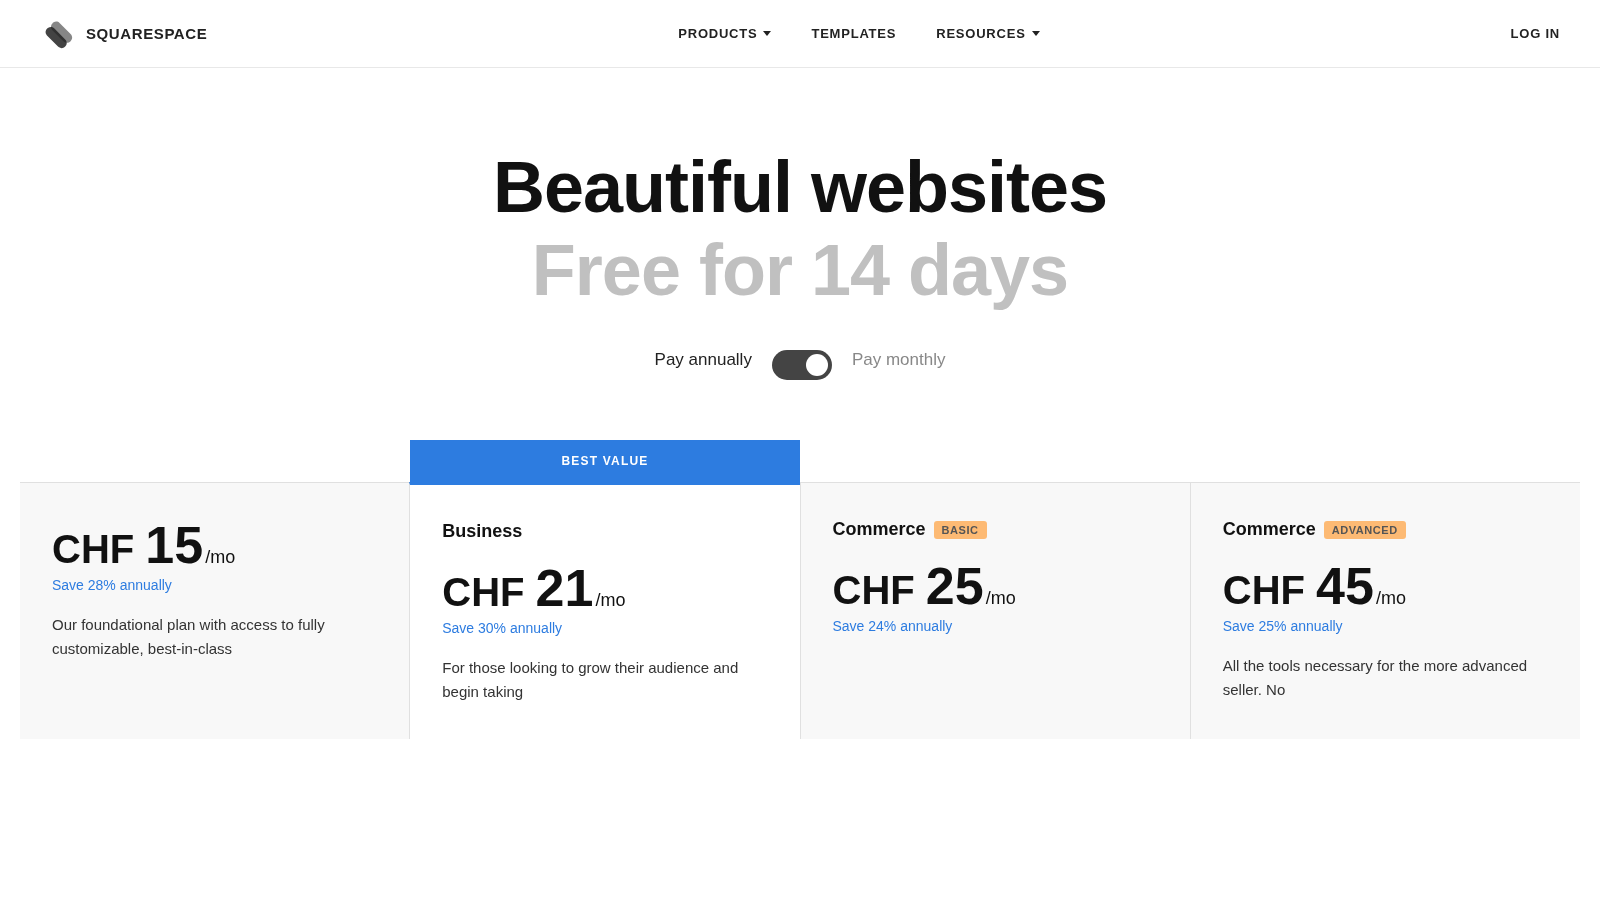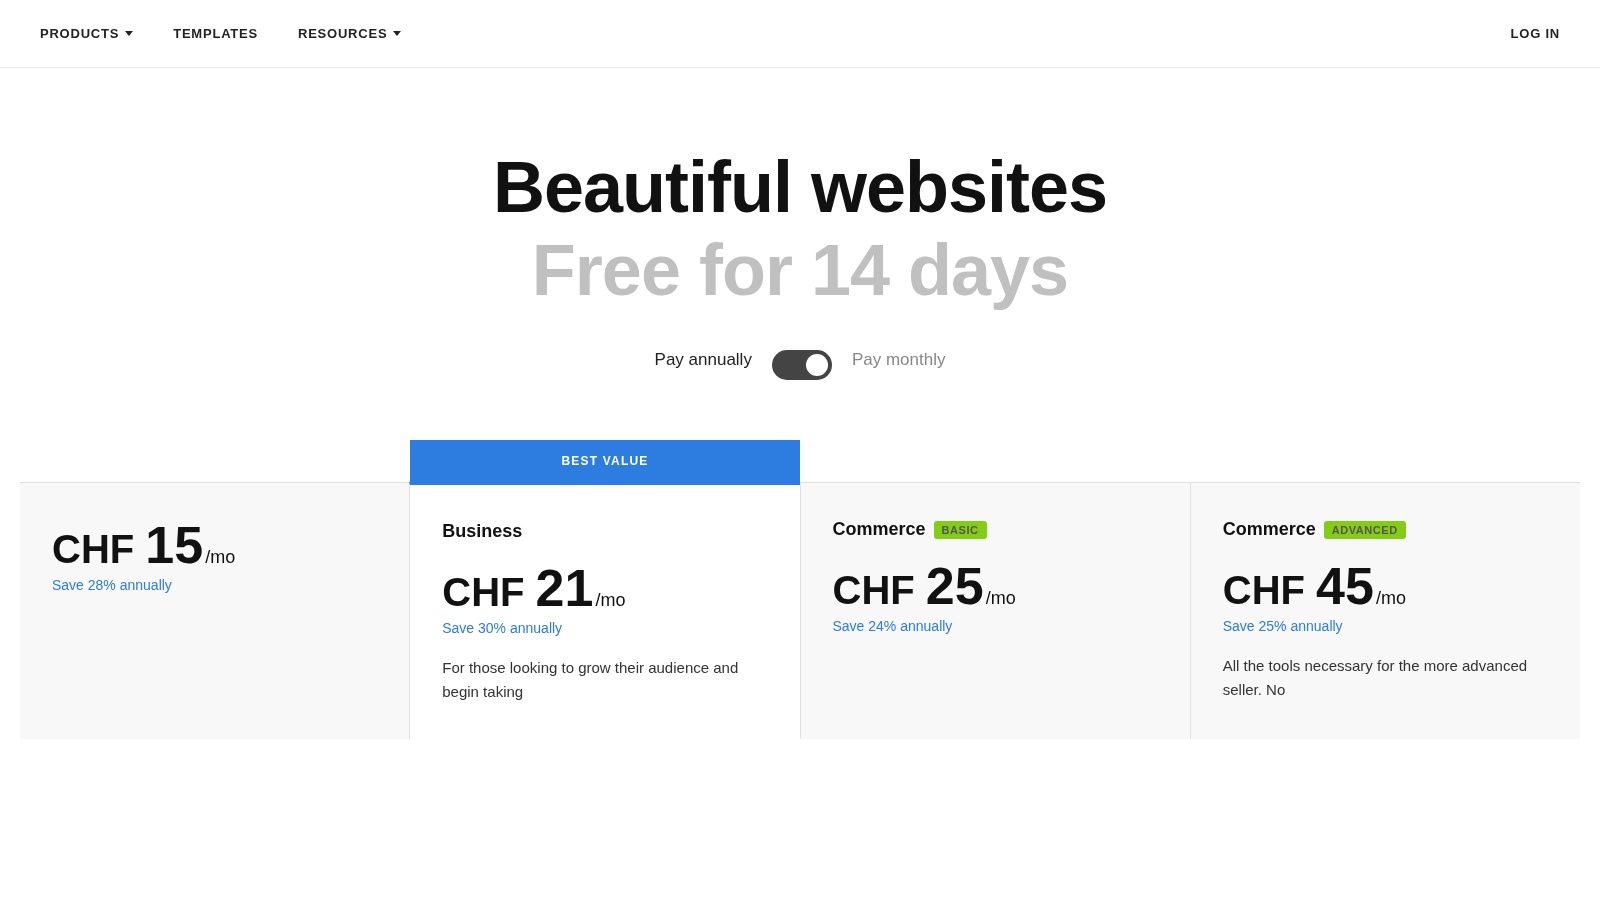--- a/index.html
+++ b/index.html
@@ -166,21 +166,21 @@
       align-items: center;
       gap: 8px;
       margin-bottom: 20px;
     }
     .card-plan-name {
       font-size: 18px;
       font-weight: 700;
       color: #111;
     }
     .card-badge {
-      background: #84cc16;
+      background: #fdba74;
       color: #555;
       font-size: 11px;
       font-weight: 600;
       letter-spacing: 0.05em;
       text-transform: uppercase;
       padding: 3px 8px;
       border-radius: 3px;
     }
     .card-price-row {
       display: flex;
@@ -215,20 +215,29 @@
     .card-desc {
       font-size: 15px;
       color: #333;
       line-height: 1.55;
     }
   </style>
 </head>
 <body>
 
 <nav>
+  <div class="nav-logo">
+
+    <svg class="logo-icon" viewBox="0 0 40 40" fill="none" xmlns="http://www.w3.org/2000/svg">
+      <rect width="40" height="40" fill="white"></rect>
+      <path d="M8 14 C8 14 12 10 16 14 L28 26 C28 26 32 30 28 34 C24 38 20 34 20 34 L8 22 C8 22 4 18 8 14Z" fill="#222" opacity="0.85"></path>
+      <path d="M14 8 C14 8 18 4 22 8 L34 20 C34 20 38 24 34 28 C30 32 26 28 26 28 L14 16 C14 16 10 12 14 8Z" fill="#222" opacity="0.55"></path>
+    </svg>
+    <span>SQUARESPACE</span>
+  </div>
 
   <div class="nav-center">
     <span class="nav-link">
       <span>PRODUCTS</span>
       <span class="chevron-down"></span>
     </span>
     <span class="nav-link">
       <span>TEMPLATES</span>
     </span>
     <span class="nav-link">
@@ -267,20 +276,21 @@
 
   <div class="cards-row">
 
     <div class="card">
       <div class="card-price-row">
         <span class="card-currency-plan">CHF&nbsp;</span>
         <span class="card-price-num">15</span>
         <span class="card-per-mo">/mo</span>
       </div>
       <div class="card-save">Save 28% annually</div>
+      <p class="card-desc">Our foundational plan with access to fully customizable, best-in-class</p>
     </div>
 
     <div class="card featured">
       <div class="card-plan-row">
         <span class="card-plan-name">Business</span>
       </div>
       <div class="card-price-row">
         <span class="card-currency-plan">CHF&nbsp;</span>
         <span class="card-price-num">21</span>
         <span class="card-per-mo">/mo</span>

